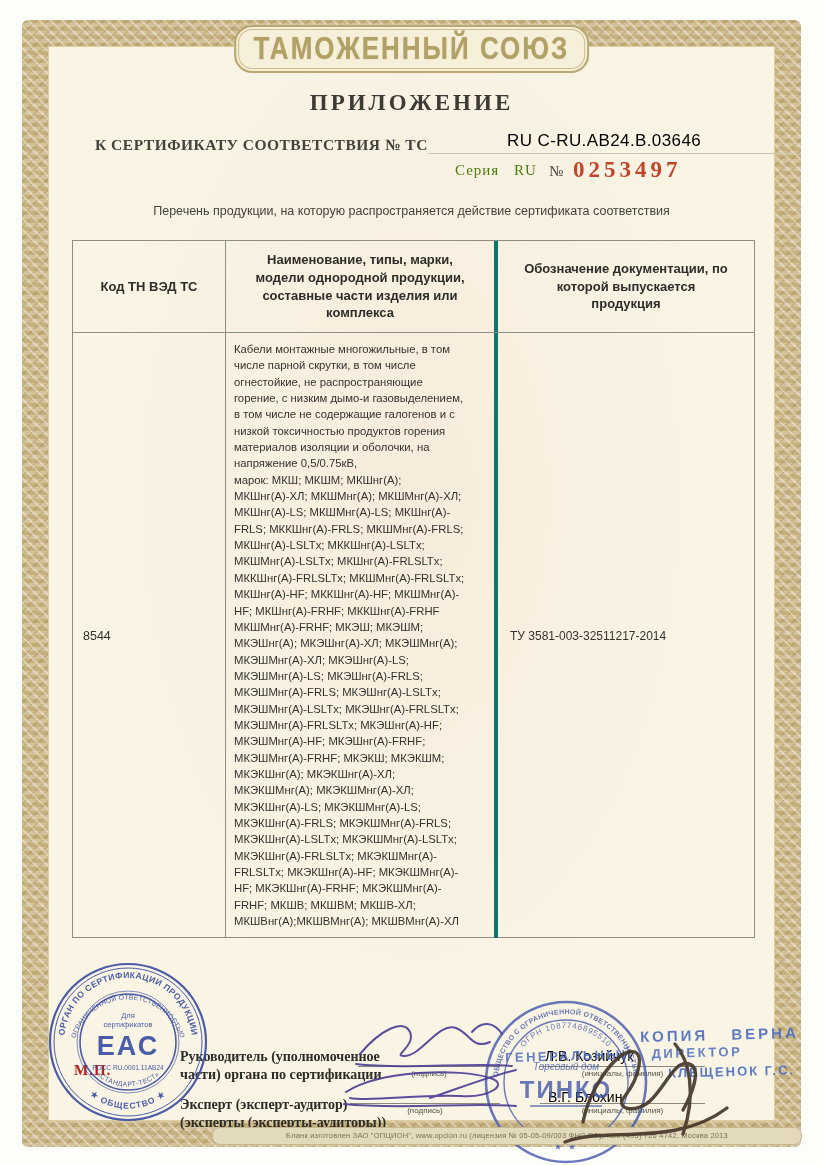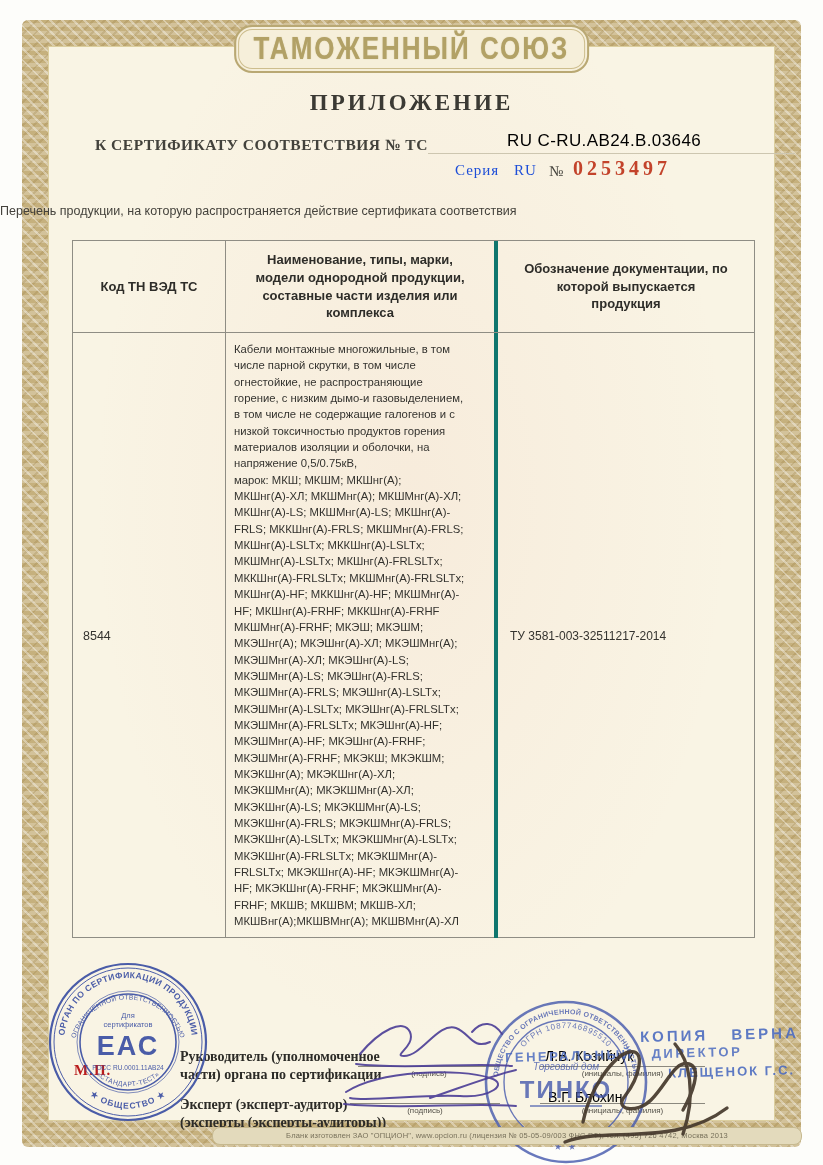--- a/index.html
+++ b/index.html
@@ -24,26 +24,26 @@
           font-weight:bold;font-size:26px;letter-spacing:2px;color:#b2a166;
           text-shadow:0 0 1px rgba(178,161,102,.6);white-space:nowrap;}
   .title{position:absolute;top:90px;left:0;width:100%;text-align:center;
          font-family:"Liberation Serif",serif;font-weight:600;font-size:23px;
          letter-spacing:3px;color:#3b3a34;}
   .certlabel{position:absolute;left:95px;top:136px;font-family:"Liberation Serif",serif;
          font-size:15.5px;letter-spacing:.5px;color:#43423c;font-weight:600;}
   .certno{position:absolute;left:462px;top:131px;font-size:17px;color:#000000;letter-spacing:.4px;margin-left:45px;}
   .certline{position:absolute;left:428px;top:153px;width:367px;height:1px;background:#cdc6b0;}
   .series{position:absolute;left:455px;top:162px;font-family:"Liberation Serif",serif;
-          font-size:15px;color:#1d4ed8;letter-spacing:1px;word-spacing:10px;}
+          font-size:15px;color:#4d7c0f;letter-spacing:1px;word-spacing:10px;}
   .numsign{position:absolute;left:549px;top:163px;font-family:"Liberation Serif",serif;
           font-size:15px;color:#43423c;}
   .serial{position:absolute;left:573px;top:157px;font-family:"Liberation Serif",serif;
-          font-weight:bold;font-size:20px;letter-spacing:4px;color:#c3432b;}
-  .intro{position:absolute;top:204px;left:0;width:100%;text-align:left;
+          font-weight:bold;font-size:23px;letter-spacing:4px;color:#c3432b;}
+  .intro{position:absolute;top:204px;left:0;width:100%;text-align:center;
          font-size:12.5px;color:#44423c;}
   
   .tbl{position:absolute;left:72px;top:240px;width:683px;height:698px;
        border:1px solid #8f8d84;box-sizing:border-box;color:#34332f;}
   .thead{display:flex;height:92px;border-bottom:1px solid #8f8d84;box-sizing:border-box;}
   .tbody{display:flex;height:605px;box-sizing:border-box;}
   .c1{width:153px;box-sizing:border-box;border-right:1px solid #8f8d84;}
   .c2{width:272px;box-sizing:border-box;border-right:4px solid #0f766e;}
   .c3{width:256px;box-sizing:border-box;}
   .hcell{display:flex;align-items:center;justify-content:center;height:100%;

